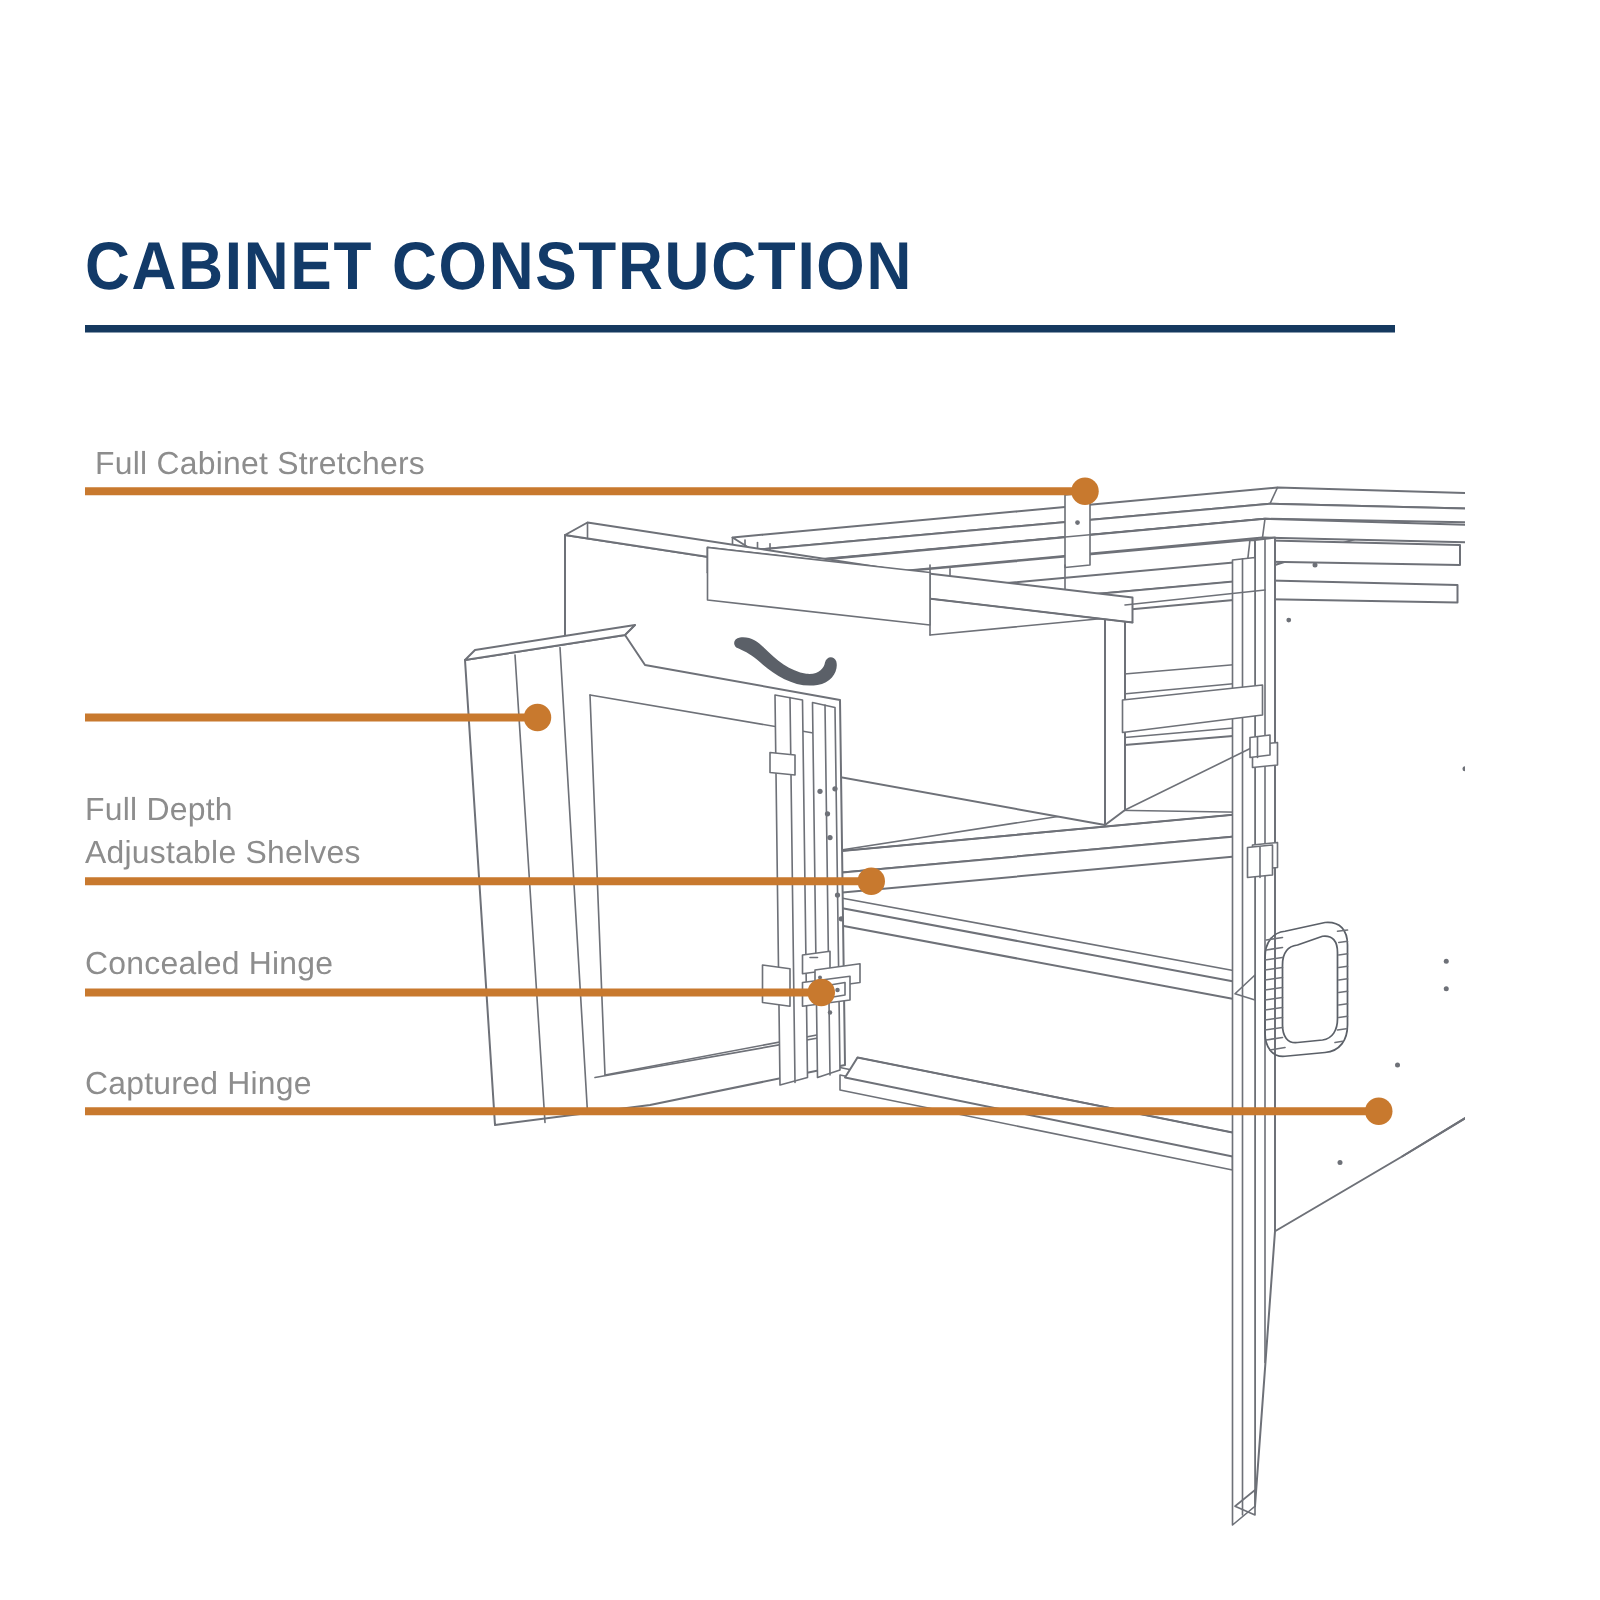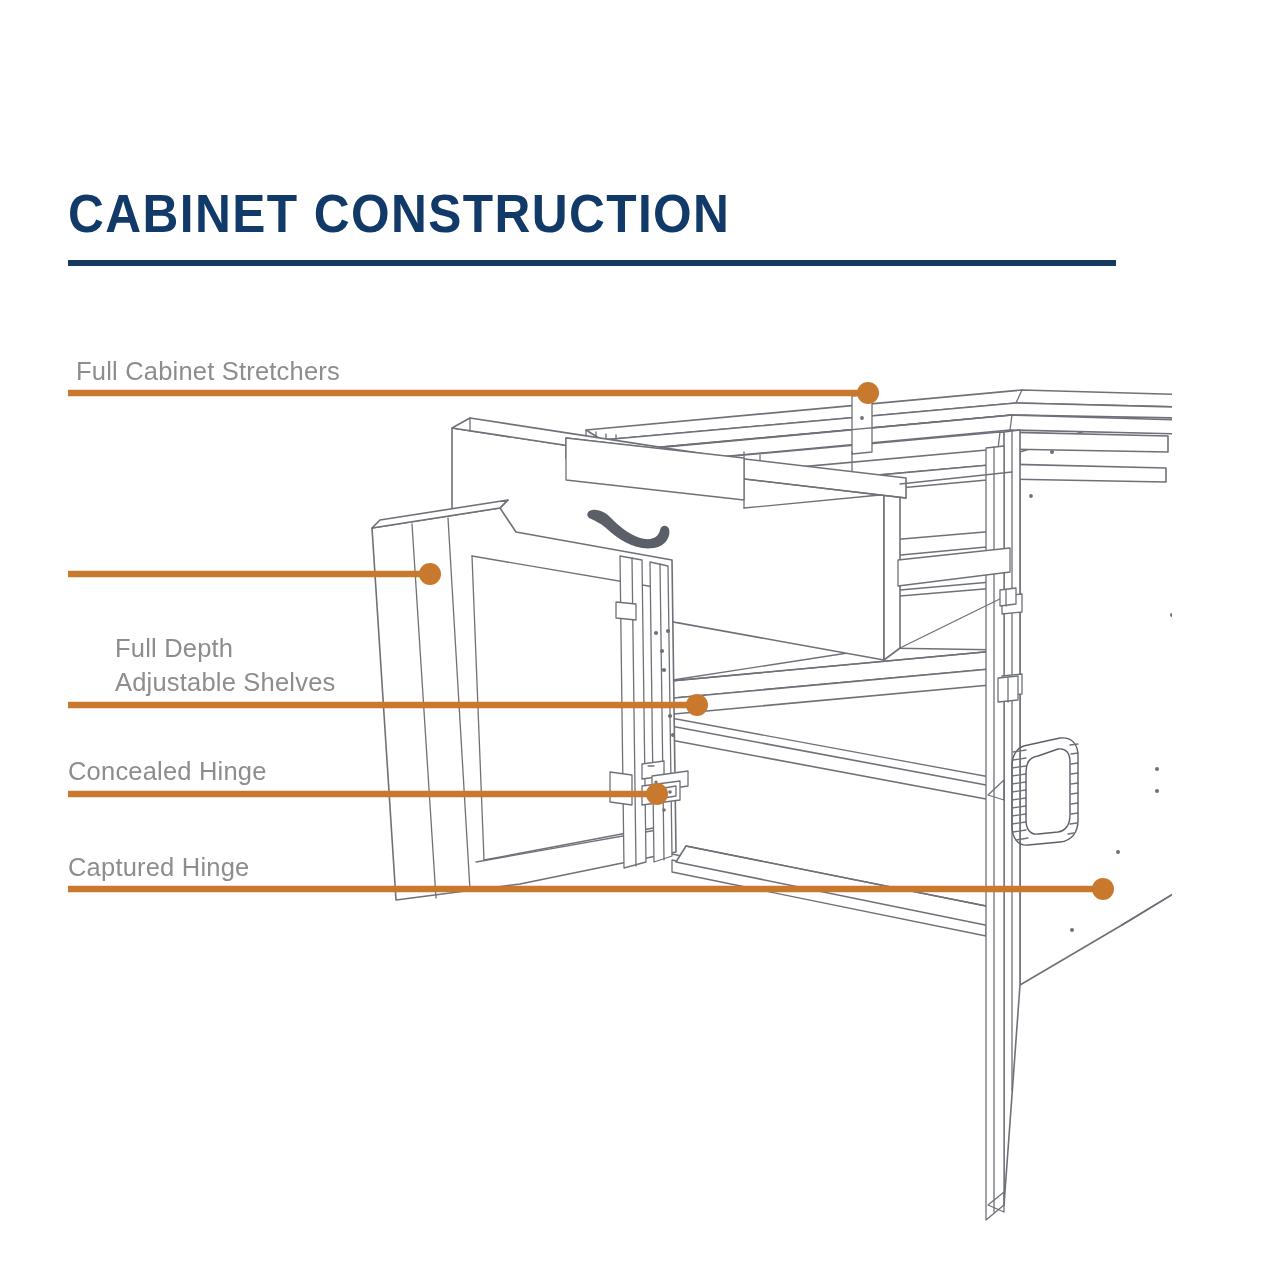--- a/index.html
+++ b/index.html
@@ -358,20 +358,20 @@
       <g>
         <line class="lead" x1="68" y1="889" x2="1103" y2="889"></line>
         <circle class="leaddot" cx="1103" cy="889" r="11"></circle>
       </g>
     </g>
   </svg>
 
   <div class="callout-label" style="left:76px; top:355px;">Full Cabinet Stretchers</div>
 
 
-  <div class="callout-label" style="left:68px; top:632px;margin-left:47px;">Full Depth
+  <div class="callout-label" style="left:68px; top:632px;">Full Depth
 Adjustable Shelves</div>
 
   <div class="callout-label" style="left:68px; top:755px;">Concealed Hinge</div>
 
   <div class="callout-label" style="left:68px; top:851px;">Captured Hinge</div>
 
 </div>
 
 </body></html>

